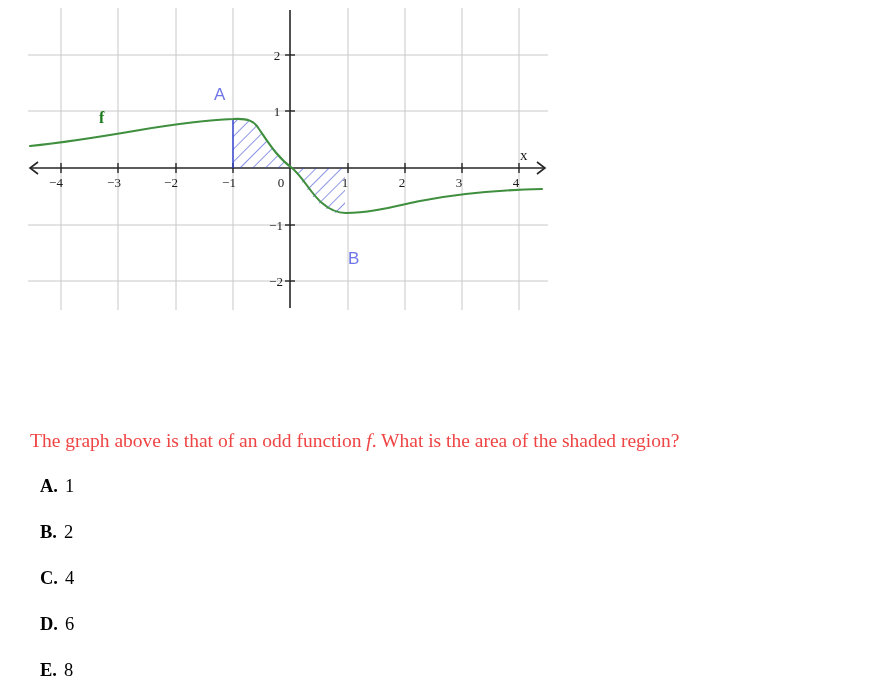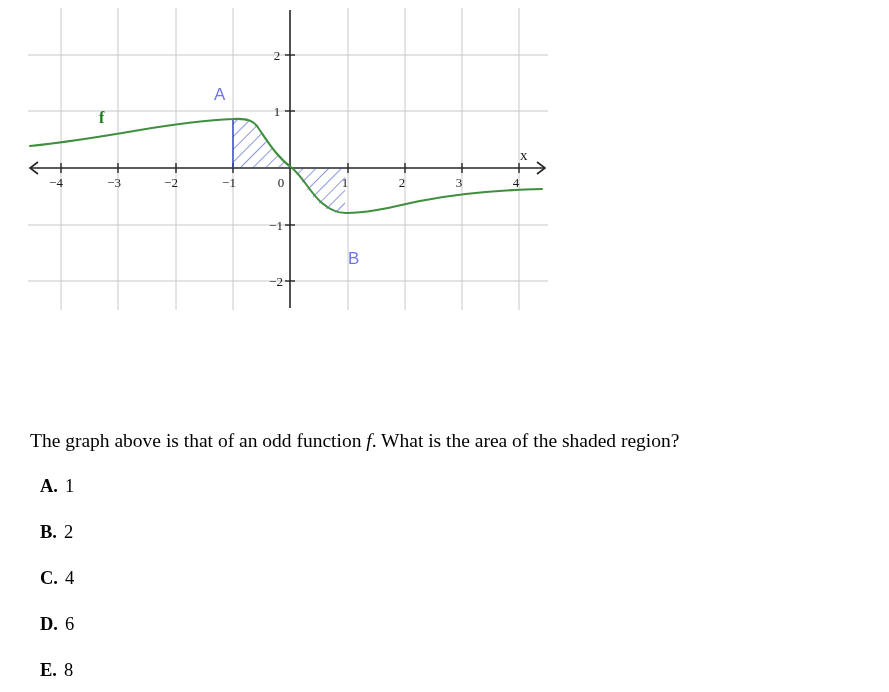--- a/index.html
+++ b/index.html
@@ -50,21 +50,21 @@
     fill: #1a1a1a;
   }
 
   #question {
     position: absolute;
     left: 30px;
     top: 428px;
     width: 855px;
     font-size: 19.5px;
     line-height: 1.35;
-    color: #000000;
+    color: #ef4444;
   }
   #question .fn-italic {
     font-style: italic;
     font-family: "Liberation Serif", serif;
   }
 
   #choices {
     position: absolute;
     left: 40px;
     top: 476px;

